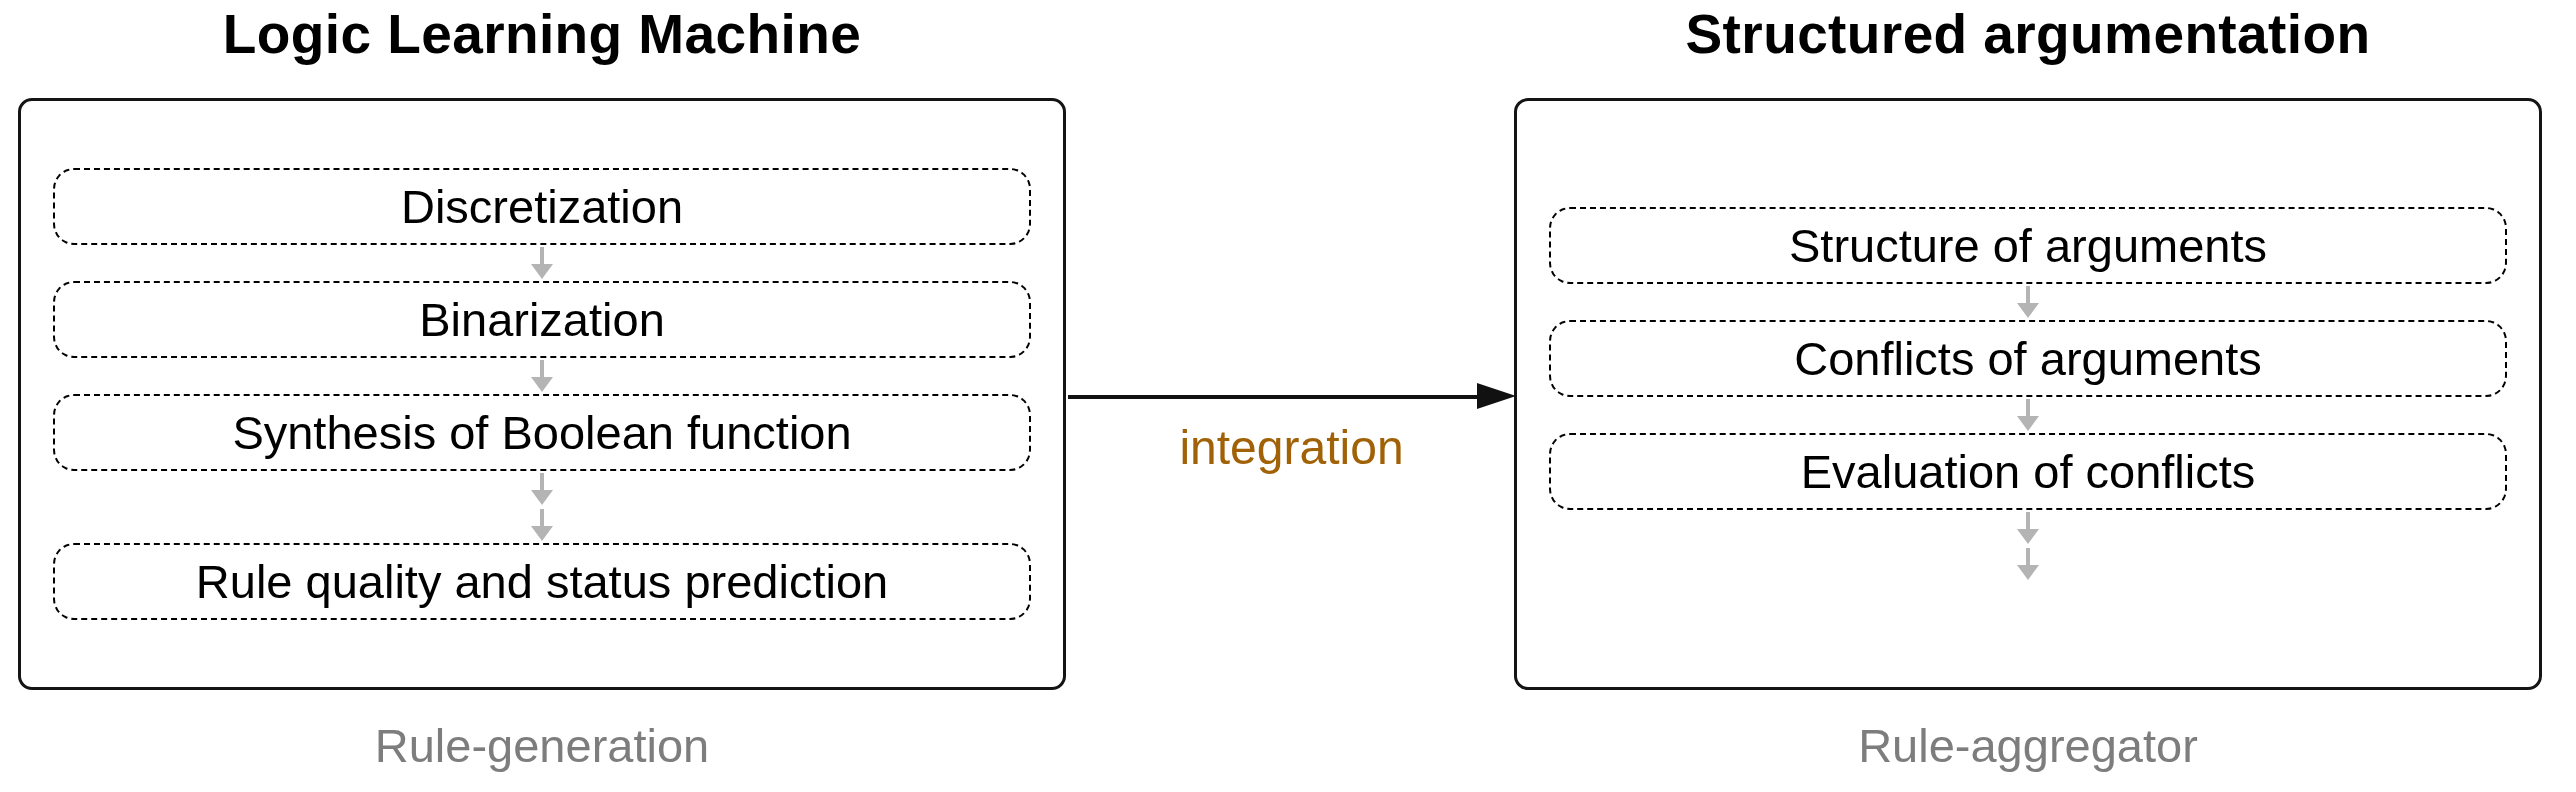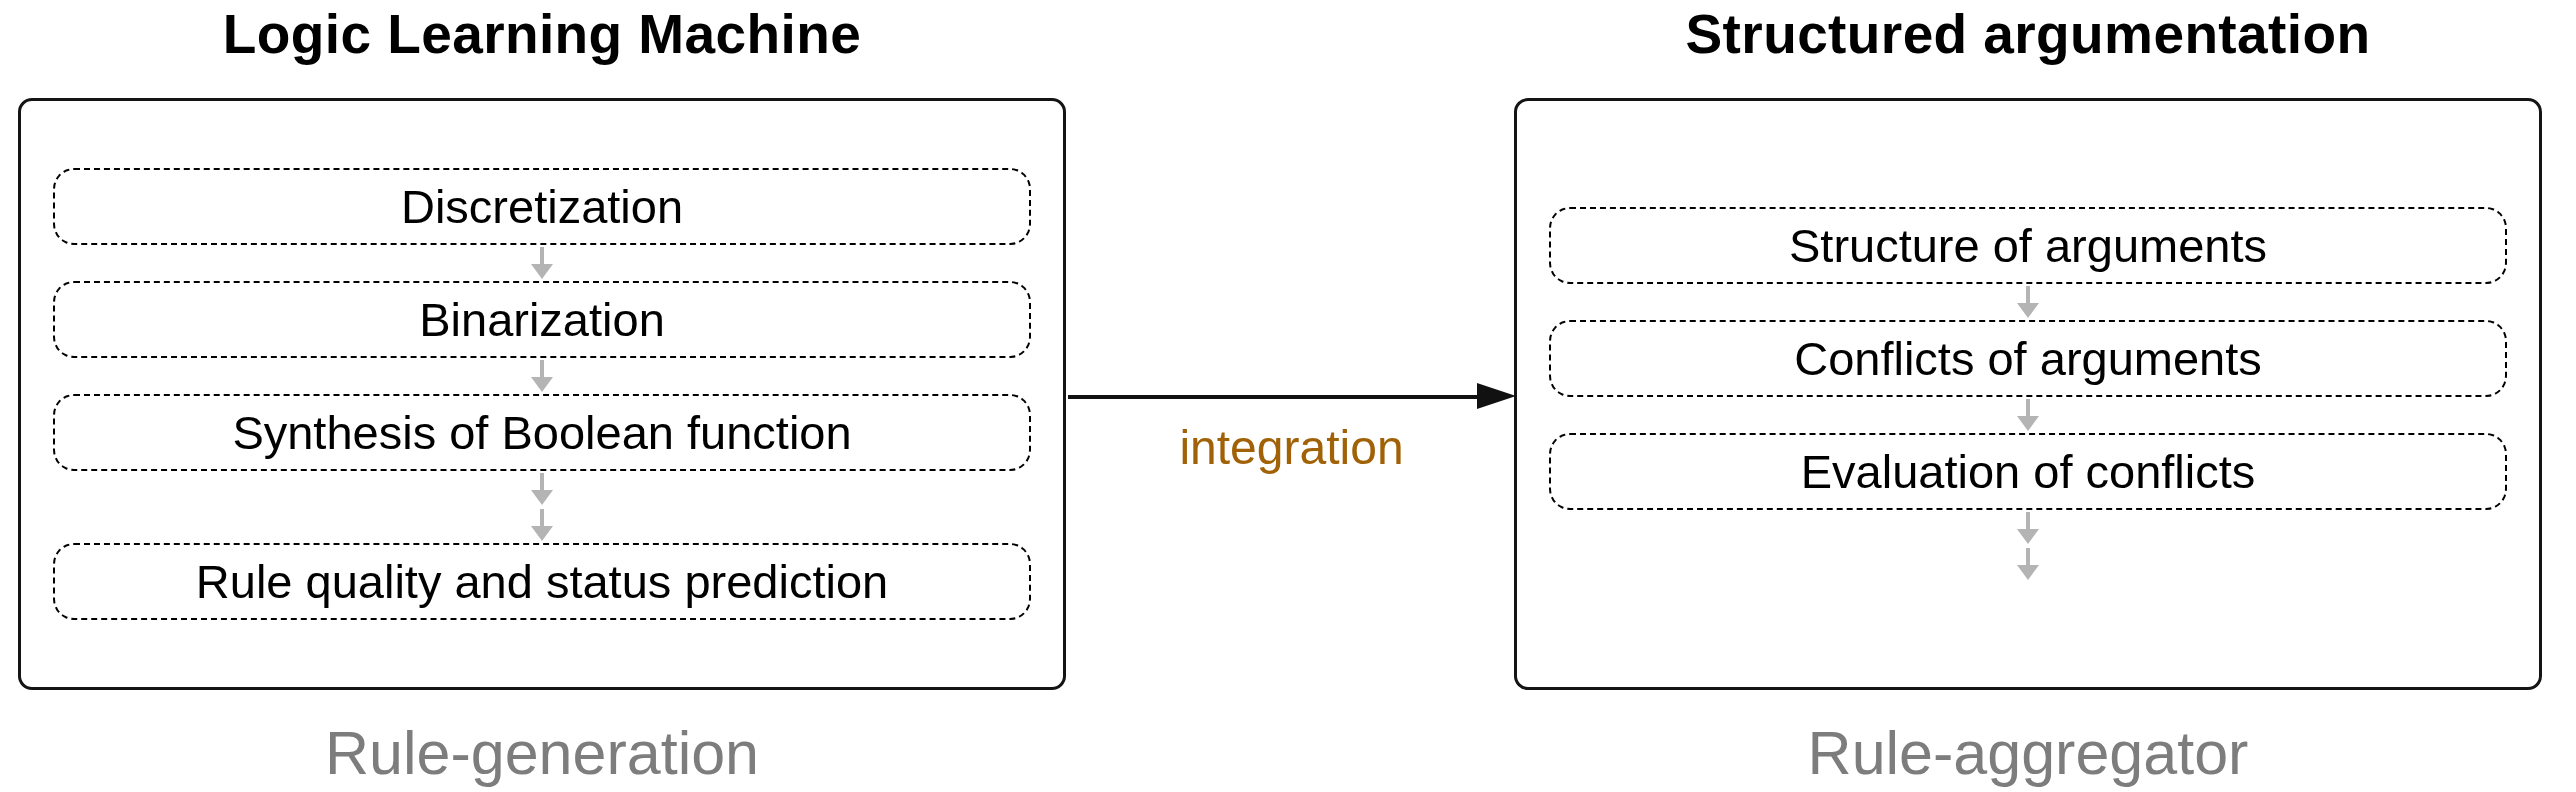--- a/index.html
+++ b/index.html
@@ -92,21 +92,21 @@
     border-right: 11.3px solid transparent;
     border-top: 15.3px solid #b4b4b4;
   }
 
   .panel-caption {
     position: absolute;
     top: 718px;
     left: 0;
     width: 100%;
     text-align: center;
-    font-size: 61px;
+    font-size: 47px;
     color: #7d7d7d;
     white-space: nowrap;
   }
 
   
   .connector-line {
     position: absolute;
     left: 1068px;
     top: 395px;
     width: 410px;

